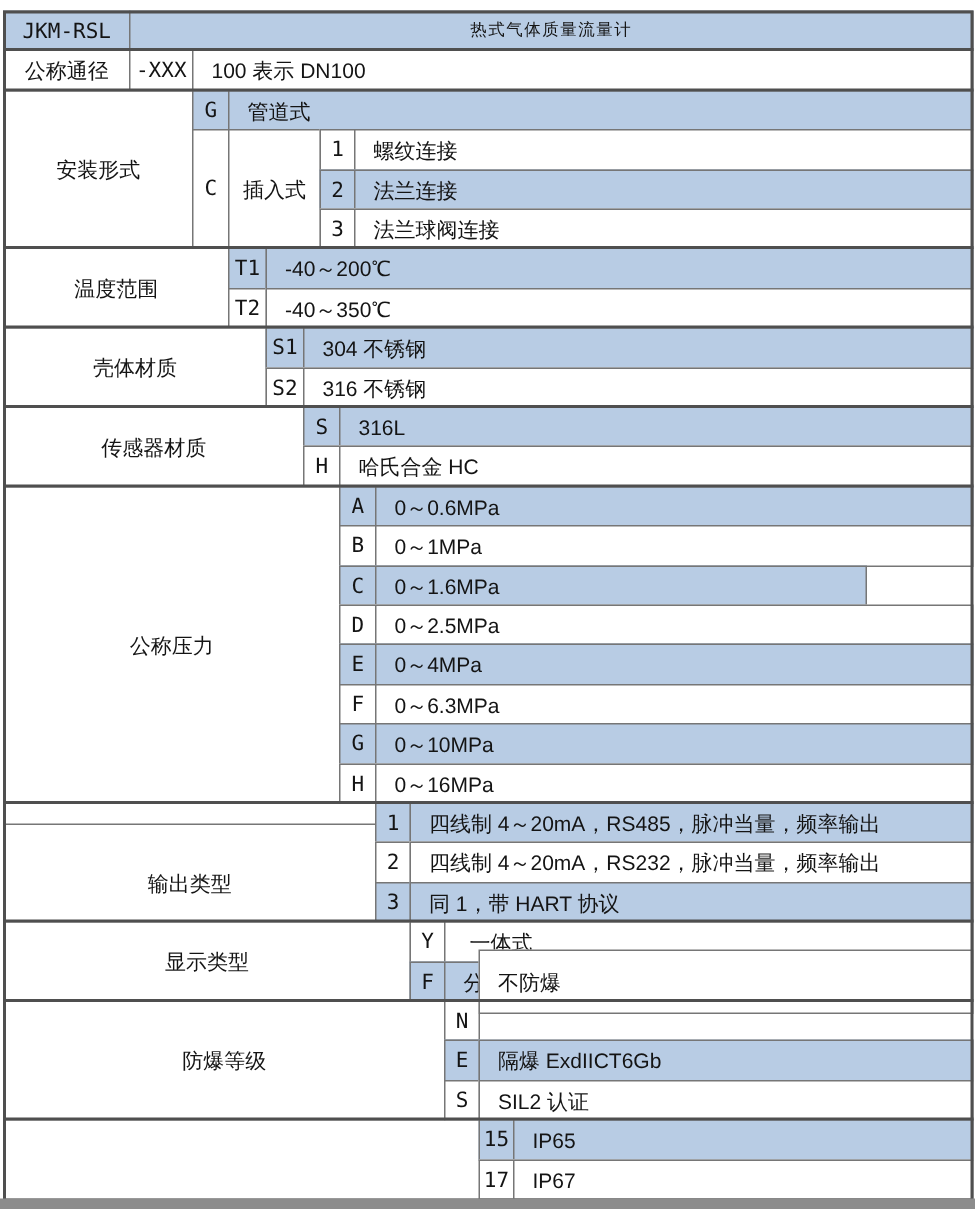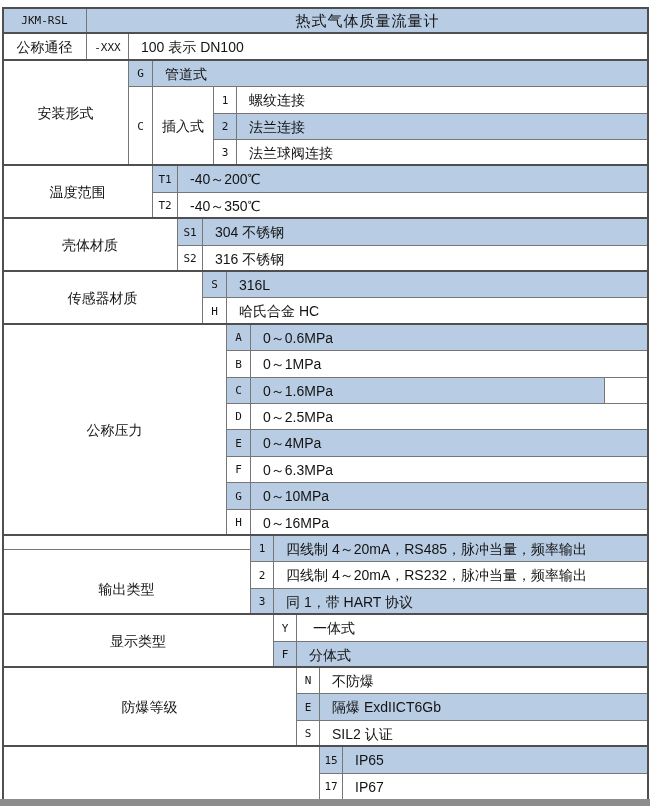--- a/index.html
+++ b/index.html
@@ -8,22 +8,22 @@
   .cell{
     position:absolute;box-sizing:border-box;
     border:1px solid #767676;background:#ffffff;color:#141414;
     display:flex;align-items:center;
     font-family:"Liberation Sans",sans-serif;font-size:14px;line-height:1;
     white-space:nowrap;overflow:hidden;
   }
   .blue{background:#b8cce4;}
   .ctr{justify-content:center;}
   .pad{padding-left:12px;}
-  .mono{font-family:"DejaVu Sans Mono","Liberation Mono",monospace;font-size:11px;}
-  .title{font-size:15px;letter-spacing:1px;}
+  .mono{font-family:"DejaVu Sans Mono","Liberation Mono",monospace;font-size:14px;}
+  .title{font-size:11px;letter-spacing:1px;}
   .hline{position:absolute;left:2px;width:647px;height:2px;background:#4f4f4f;z-index:4;}
   .frame{position:absolute;left:2px;top:7px;width:647px;height:794px;border:2px solid #4f4f4f;box-sizing:border-box;background:transparent;z-index:5;pointer-events:none;}
   .bottombar{position:absolute;left:0;top:799px;width:650px;height:7px;background:#8c8c8c;z-index:6;}
 </style>
 </head>
 <body>
 
 <div class="shot">
 
   <div class="cell blue ctr mono" style="left:2px;top:7px;width:85px;height:27px;">JKM-RSL</div>
@@ -62,21 +62,21 @@
   <div class="cell blue pad" style="left:226px;top:271px;width:423px;height:27px;">316L</div>
   <div class="cell ctr mono" style="left:202px;top:297px;width:25px;height:28px;">H</div>
   <div class="cell pad" style="left:226px;top:297px;width:423px;height:28px;">哈氏合金 HC</div>
 
   <div class="cell ctr" style="left:2px;top:324px;width:225px;height:212px;">公称压力</div>
   <div class="cell blue ctr mono" style="left:226px;top:324px;width:25px;height:27px;">A</div>
   <div class="cell blue pad" style="left:250px;top:324px;width:399px;height:27px;">0～0.6MPa</div>
   <div class="cell ctr mono" style="left:226px;top:350px;width:25px;height:28px;">B</div>
   <div class="cell pad" style="left:250px;top:350px;width:399px;height:28px;">0～1MPa</div>
   <div class="cell blue ctr mono" style="left:226px;top:377px;width:25px;height:27px;">C</div>
-  <div class="cell blue pad" style="left:250px;top:377px;width:355px;height:27px;">0～1.6MPa</div>
+  <div class="cell blue pad" style="left:250px;top:377px;width:328px;height:27px;">0～1.6MPa</div>
   <div class="cell ctr mono" style="left:226px;top:403px;width:25px;height:27px;">D</div>
   <div class="cell pad" style="left:250px;top:403px;width:399px;height:27px;">0～2.5MPa</div>
   <div class="cell blue ctr mono" style="left:226px;top:429px;width:25px;height:28px;">E</div>
   <div class="cell blue pad" style="left:250px;top:429px;width:399px;height:28px;">0～4MPa</div>
   <div class="cell ctr mono" style="left:226px;top:456px;width:25px;height:27px;">F</div>
   <div class="cell pad" style="left:250px;top:456px;width:399px;height:27px;">0～6.3MPa</div>
   <div class="cell blue ctr mono" style="left:226px;top:482px;width:25px;height:28px;">G</div>
   <div class="cell blue pad" style="left:250px;top:482px;width:399px;height:28px;">0～10MPa</div>
   <div class="cell ctr mono" style="left:226px;top:509px;width:25px;height:27px;">H</div>
   <div class="cell pad" style="left:250px;top:509px;width:399px;height:27px;">0～16MPa</div>
@@ -90,21 +90,21 @@
   <div class="cell blue pad" style="left:273px;top:588px;width:376px;height:27px;">同 1，带 HART 协议</div>
 
   <div class="cell ctr" style="left:2px;top:614px;width:272px;height:54px;">显示类型</div>
   <div class="cell ctr mono" style="left:273px;top:614px;width:24px;height:28px;">Y</div>
   <div class="cell pad" style="left:296px;top:614px;width:353px;height:28px;padding-left:16px;">一体式</div>
   <div class="cell blue ctr mono" style="left:273px;top:641px;width:24px;height:27px;">F</div>
   <div class="cell blue pad" style="left:296px;top:641px;width:353px;height:27px;">分体式</div>
 
   <div class="cell ctr" style="left:2px;top:667px;width:295px;height:80px;">防爆等级</div>
   <div class="cell ctr mono" style="left:296px;top:667px;width:24px;height:27px;">N</div>
-  <div class="cell pad" style="left:319px;top:667px;width:330px;height:27px;">不防爆</div>
+  <div class="cell pad" style="left:319px;top:633px;width:330px;height:43px;">不防爆</div>
   <div class="cell blue ctr mono" style="left:296px;top:693px;width:24px;height:28px;">E</div>
   <div class="cell blue pad" style="left:319px;top:693px;width:330px;height:28px;">隔爆 ExdIICT6Gb</div>
   <div class="cell ctr mono" style="left:296px;top:720px;width:24px;height:27px;">S</div>
   <div class="cell pad" style="left:319px;top:720px;width:330px;height:27px;">SIL2 认证</div>
 
   <div class="cell blue ctr mono" style="left:319px;top:746px;width:24px;height:28px;">15</div>
   <div class="cell blue pad" style="left:342px;top:746px;width:307px;height:28px;">IP65</div>
   <div class="cell ctr mono" style="left:319px;top:773px;width:24px;height:27px;">17</div>
   <div class="cell pad" style="left:342px;top:773px;width:307px;height:27px;">IP67</div>
 

